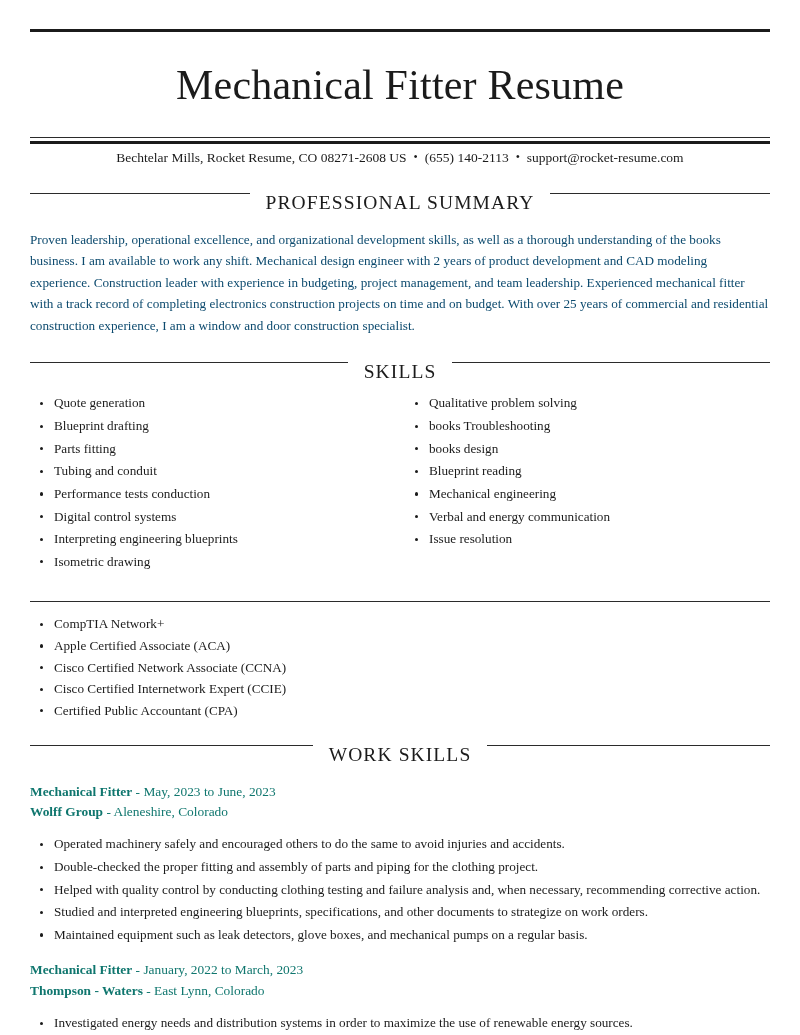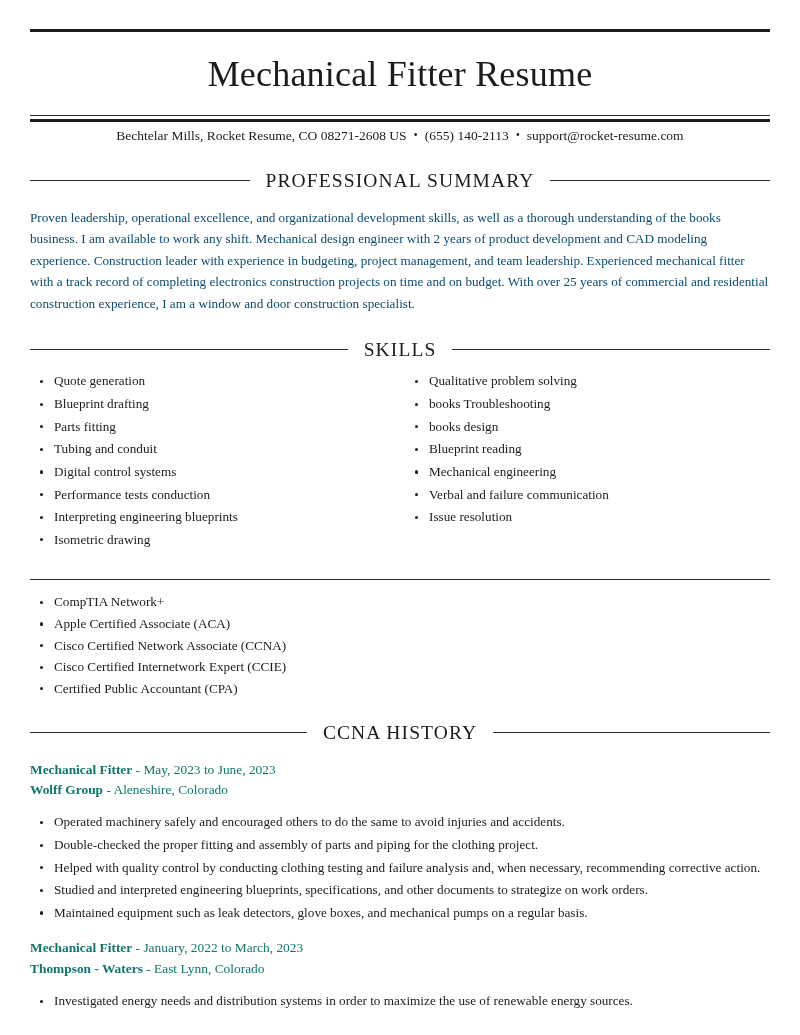--- a/index.html
+++ b/index.html
@@ -27,27 +27,27 @@
     background: #1b1b1b;
     width: 100%;
   }
   .rule-thin {
     height: 1px;
     background: #2b2b2b;
     width: 100%;
   }
   .resume-title {
     text-align: center;
-    font-size: 36px;
+    font-size: 42px;
     font-weight: 400;
     line-height: 1.0;
     letter-spacing: 0.2px;
     color: #1b1b1b;
     padding: 20px 0 19px 0;
-    margin: 4px;
+    margin: 12px;
   }
   .rule-gap { height: 3px; }
   .contact-line {
     text-align: center;
     font-size: 13.5px;
     line-height: 1.3;
     color: #1b1b1b;
     padding: 5px 0 0 0;
   }
   .contact-sep {
@@ -55,21 +55,20 @@
     padding: 0 7px;
     font-size: 12px;
     position: relative;
     top: -1px;
   }
 
   
   .section { margin-top: 26px; }
   .section-head {
     display: flex;
-    align-items: center;
     width: 100%;
     gap: 0;
   }
   .section-head .line {
     flex: 1 1 auto;
     height: 1px;
     background: #2b2b2b;
   }
   .section-head .label {
     flex: 0 0 auto;
@@ -170,34 +169,34 @@
       <span class="label">SKILLS</span>
       <span class="line"></span>
     </div>
     <div class="skills-grid">
       <div class="skills-col left">
         <ul class="bullets">
           <li>Quote generation</li>
           <li>Blueprint drafting</li>
           <li>Parts fitting</li>
           <li>Tubing and conduit</li>
+          <li>Performance tests conduction</li>
           <li>Digital control systems</li>
-          <li>Performance tests conduction</li>
           <li>Interpreting engineering blueprints</li>
           <li>Isometric drawing</li>
         </ul>
       </div>
       <div class="skills-col right">
         <ul class="bullets">
           <li>Qualitative problem solving</li>
           <li>books Troubleshooting</li>
           <li>books design</li>
           <li>Blueprint reading</li>
           <li>Mechanical engineering</li>
-          <li>Verbal and failure communication</li>
+          <li>Verbal and energy communication</li>
           <li>Issue resolution</li>
         </ul>
       </div>
     </div>
   </div>
 
   <div class="section certs">
     <div class="section-head">
       <span class="line"></span>
       <span class="line"></span>
@@ -207,21 +206,21 @@
       <li>Apple Certified Associate (ACA)</li>
       <li>Cisco Certified Network Associate (CCNA)</li>
       <li>Cisco Certified Internetwork Expert (CCIE)</li>
       <li>Certified Public Accountant (CPA)</li>
     </ul>
   </div>
 
   <div class="section">
     <div class="section-head">
       <span class="line"></span>
-      <span class="label">CCNA HISTORY</span>
+      <span class="label">WORK SKILLS</span>
       <span class="line"></span>
     </div>
 
     <div class="job">
       <div class="job-line">
         <span class="strong">Mechanical Fitter</span><span> - May, 2023 to June, 2023</span>
       </div>
       <div class="job-line">
         <span class="strong">Wolff Group</span><span> - Aleneshire, Colorado</span>
       </div>

